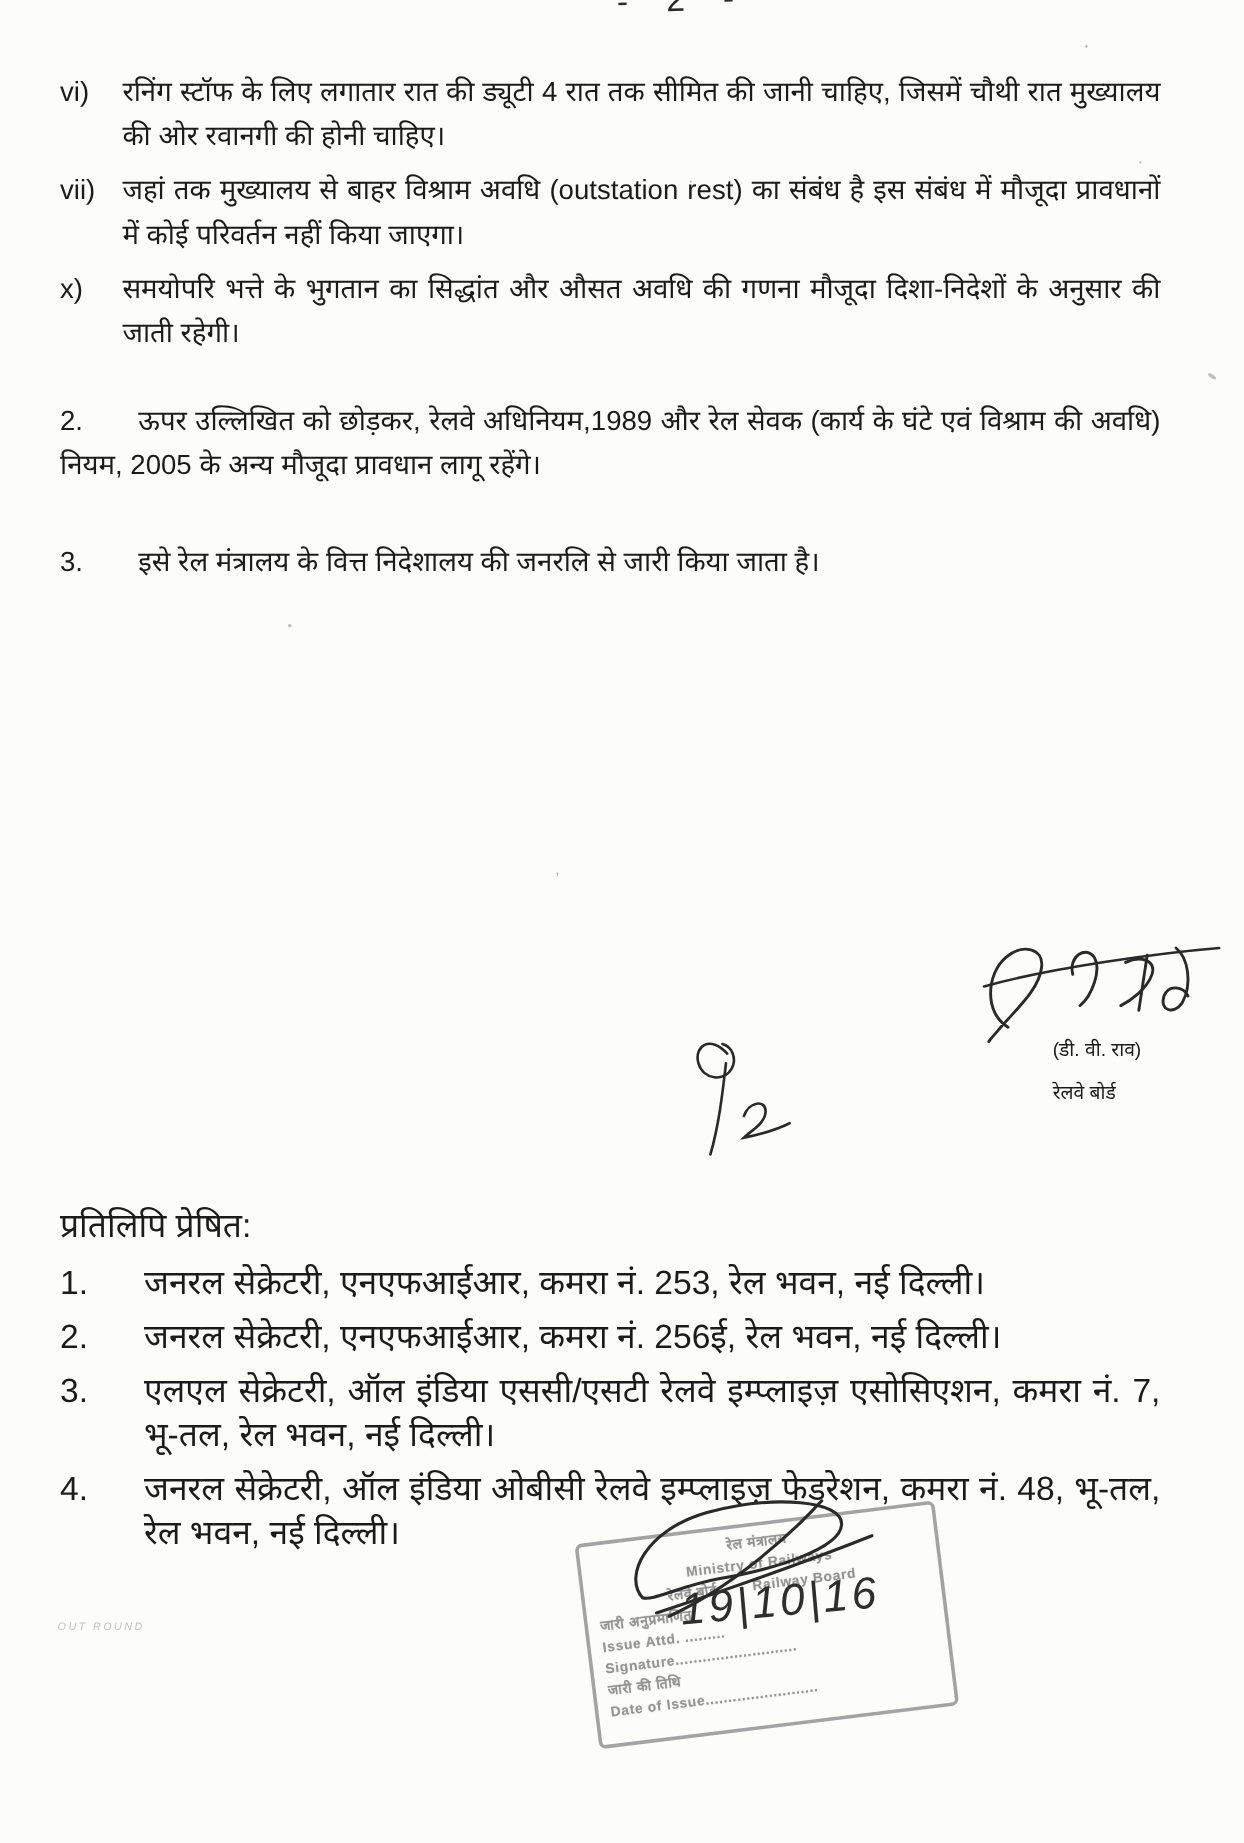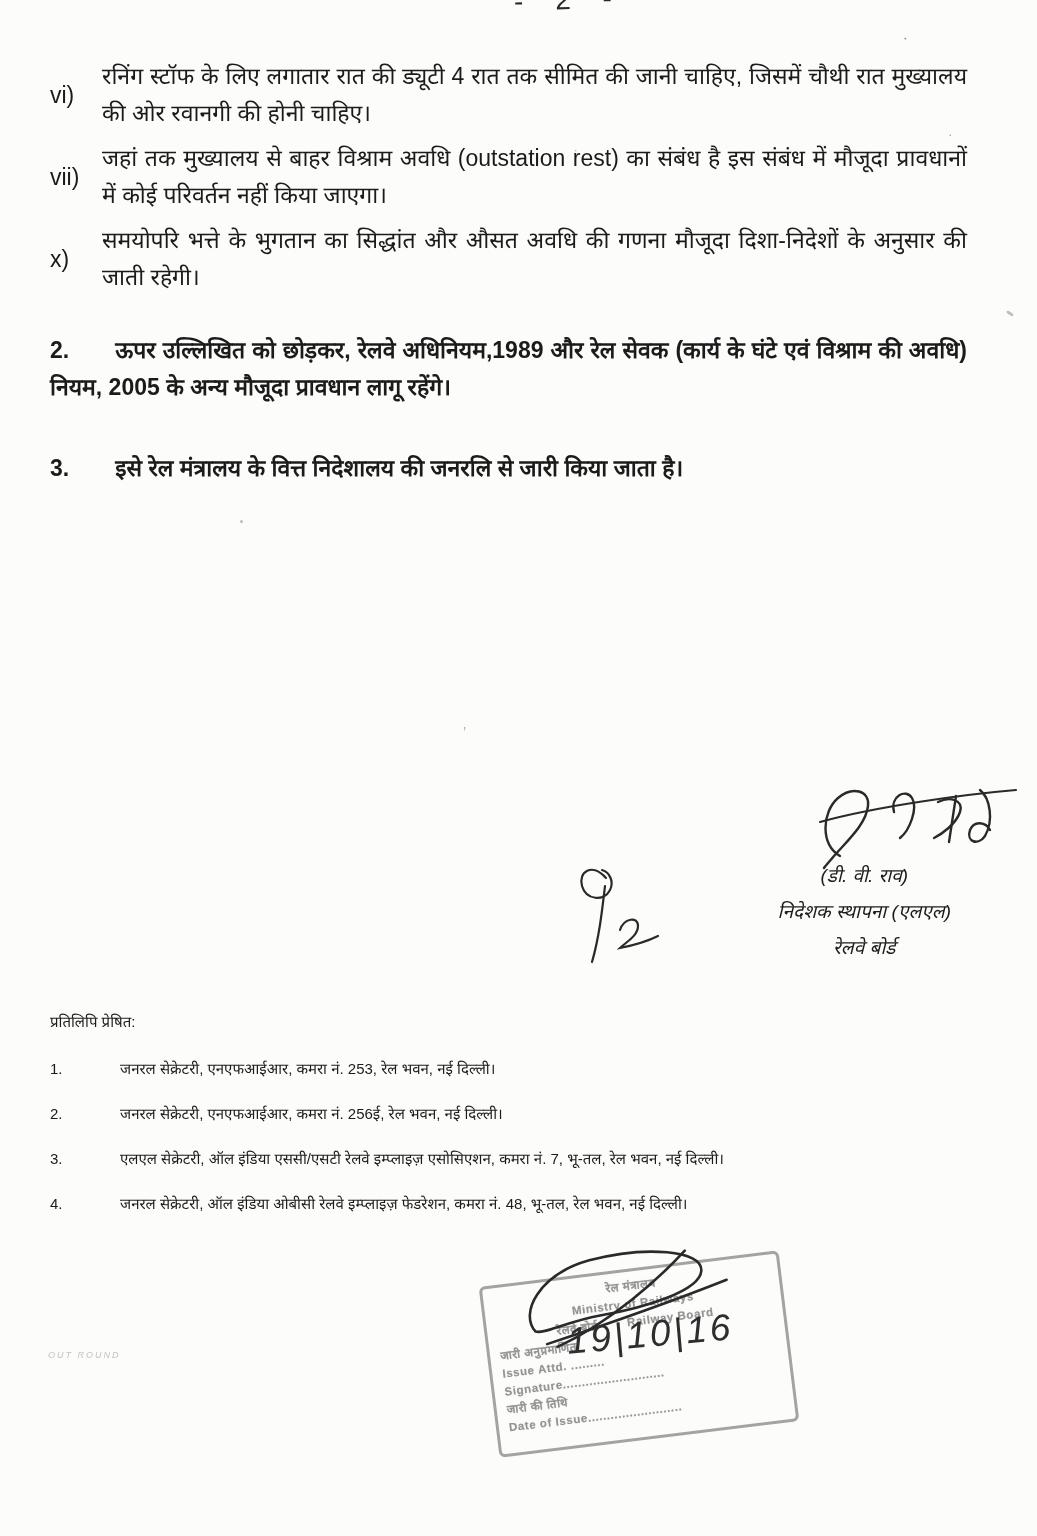--- a/index.html
+++ b/index.html
@@ -14,37 +14,37 @@
   }
   .pagenum{
     position:absolute;top:-16px;left:514px;
     font-size:28px;letter-spacing:12px;color:#2a2a2a;
     transform:rotate(-2deg);
   }
   .content{
     position:absolute;left:50px;right:70px;top:58px;
     font-size:23px;line-height:37px;
   }
-  .li{display:flex;margin-bottom:8px;align-items:center;}
+  .li{display:flex;margin-bottom:8px;}
   .li .lbl{flex:0 0 52px;}
   .li .txt{flex:1;text-align:justify;}
-  .para{text-align:justify;font-weight:bold;}
+  .para{text-align:justify;}
   .para .gap{display:inline-block;width:46px;}
   .p2{margin-top:36px;}
   .p3{margin-top:44px;}
   .p4{margin-top:40px;}
   .sigblock{
     position:absolute;right:86px;top:858px;
-    text-align:center;font-size:19px;line-height:36px;color:#1b1b1b;font-style:italic;
+    text-align:left;font-size:16px;line-height:36px;color:#1b1b1b;
   }
   .sig-main{position:absolute;left:818px;top:778px;}
   .sig-initial{position:absolute;left:572px;top:858px;}
   .copy{
     position:absolute;left:50px;right:70px;top:1003px;
-    font-size:15px;line-height:37px;
+    font-size:28px;line-height:37px;
   }
   .copy .heading{margin-bottom:10px;}
   .copy .li .lbl{flex:0 0 70px;}
   .stamp{
     position:absolute;left:488px;top:1268px;
     width:302px;height:172px;
     border:3px solid #a3a3a3;border-radius:6px;
     transform:rotate(-7deg);
     padding:5px 10px;box-sizing:border-box;
     color:#8f8f8f;
@@ -127,21 +127,20 @@
   <div class="sig-initial">
     <svg width="96" height="106" viewBox="0 0 96 106">
       <path d="M34 20 C 20 4 6 14 10 28 C 14 42 32 44 38 32 C 42 24 38 14 30 12" stroke-width="2.2"></path>
       <path d="M33 28 C 30 54 27 80 20 104" stroke-width="2.2"></path>
       <path d="M48 72 C 52 60 66 58 66 68 C 66 78 54 84 48 90 C 58 88 74 84 86 78" stroke-width="2.2"></path>
     </svg>
   </div>
 
   <div class="sigblock">
     <div>(डी. वी. राव)</div>
-    <div>निदेशक स्थापना (एलएल)</div>
     <div>रेलवे बोर्ड</div>
   </div>
 
   <div class="copy">
     <div class="heading">प्रतिलिपि प्रेषित:</div>
     <div class="li">
       <span class="lbl">1.</span>
       <span class="txt">जनरल सेक्रेटरी, एनएफआईआर, कमरा नं. 253, रेल भवन, नई दिल्ली।</span>
     </div>
     <div class="li">

